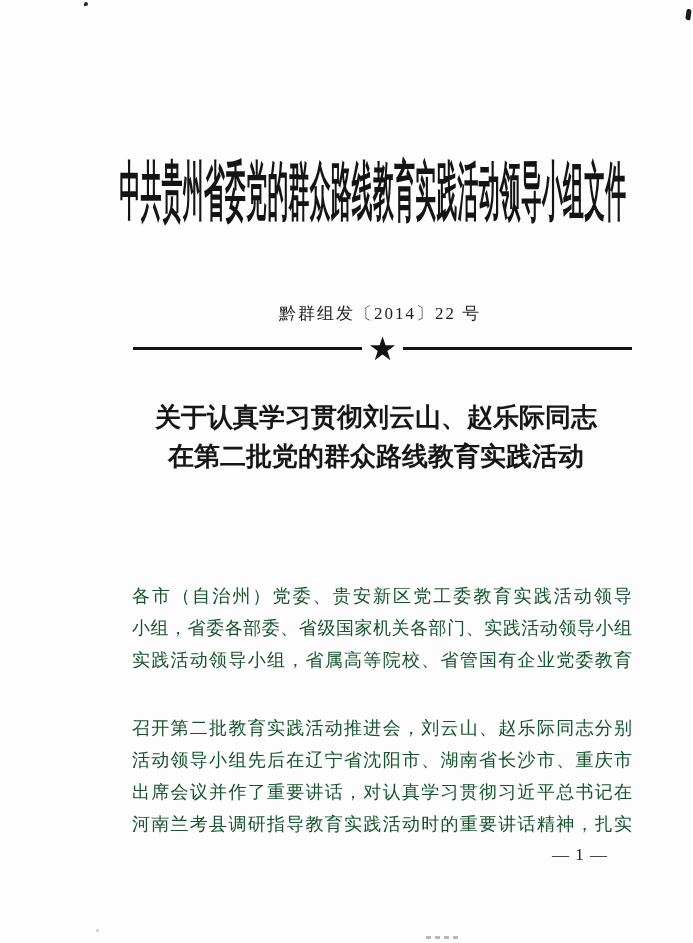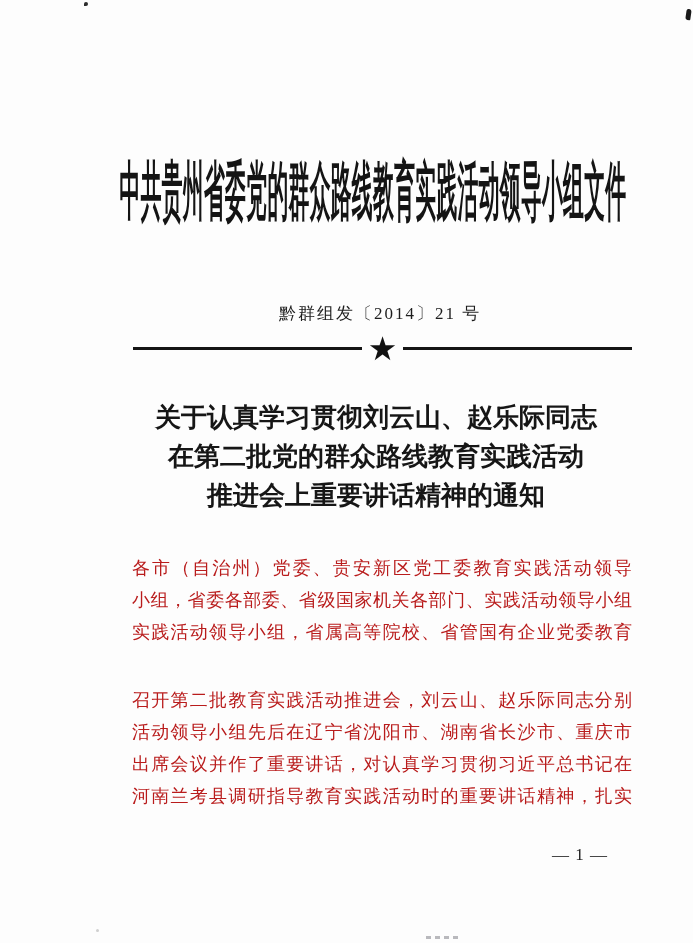--- a/index.html
+++ b/index.html
@@ -70,21 +70,22 @@
     line-height: 39px;
     color: #161616;
   }
 
   
   .text-block {
     position: absolute;
     left: 132px; width: 500px;
     font-size: 18px;
     line-height: 32px;
-    color: #b91c1c;
+    color: #14532d;
+    margin-top: 28px;
   }
   .salutation { top: 552px; }
   .paragraph  { top: 684px; }
   .line-justify {
     text-align: justify;
     text-align-last: justify;
     text-justify: inter-character;
   }
   .line-left { text-align: left; letter-spacing: 1px; }
   .line-indent { padding-left: 29px; }
@@ -127,32 +128,31 @@
 
   <div class="artifact artifact-dot-tl"></div>
   <div class="artifact artifact-mark-tr"></div>
   <div class="artifact artifact-dashes-bottom"></div>
   <div class="artifact artifact-speck-b1"></div>
 
   <div class="letterhead">
     <div class="letterhead-text">中共贵州省委党的群众路线教育实践活动领导小组文件</div>
   </div>
 
-  <div class="doc-number">黔群组发〔2014〕21 号</div>
+  <div class="doc-number">黔群组发〔2014〕22 号</div>
 
   <div class="rule">
     <div class="rule-seg"></div>
     <div class="rule-star">★</div>
     <div class="rule-seg"></div>
   </div>
 
   <div class="notice-title">
     <div>关于认真学习贯彻刘云山、赵乐际同志</div>
     <div>在第二批党的群众路线教育实践活动</div>
-    <div>推进会上重要讲话精神的通知</div>
   </div>
 
   <div class="text-block salutation">
     <div class="line-justify">各市（自治州）党委、贵安新区党工委教育实践活动领导</div>
     <div class="line-justify">小组，省委各部委、省级国家机关各部门、实践活动领导小组</div>
     <div class="line-justify">实践活动领导小组，省属高等院校、省管国有企业党委教育</div>
   </div>
 
   <div class="text-block paragraph">
     <div class="line-justify">召开第二批教育实践活动推进会，刘云山、赵乐际同志分别</div>

